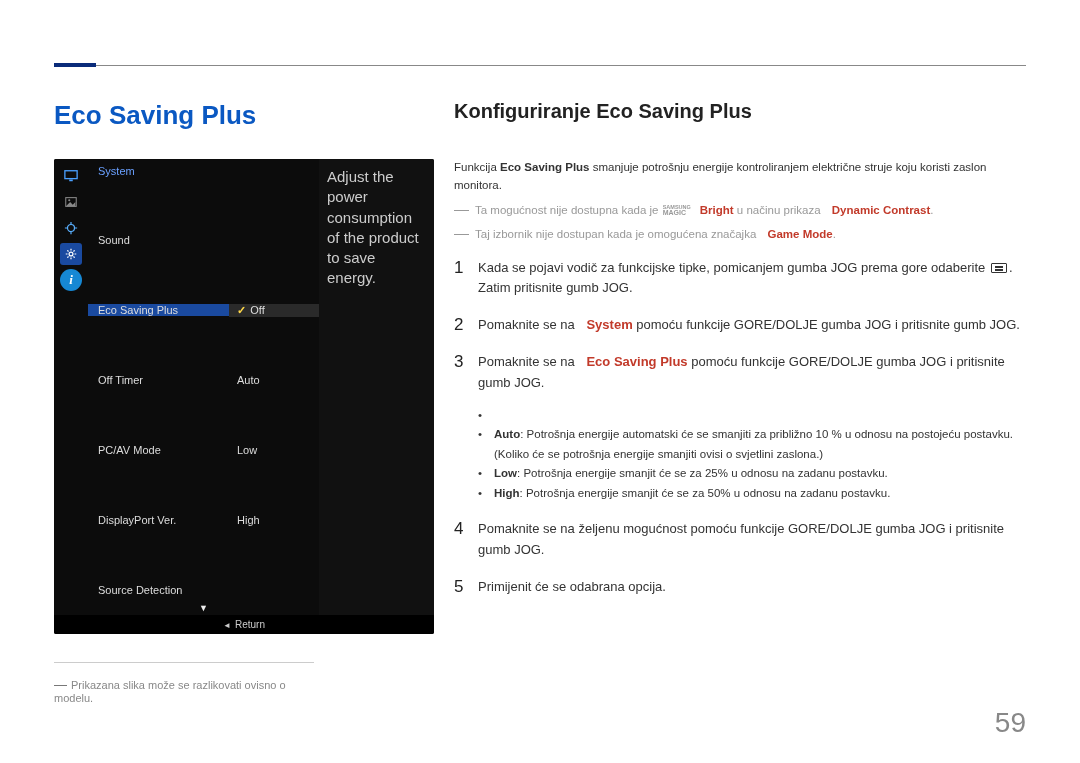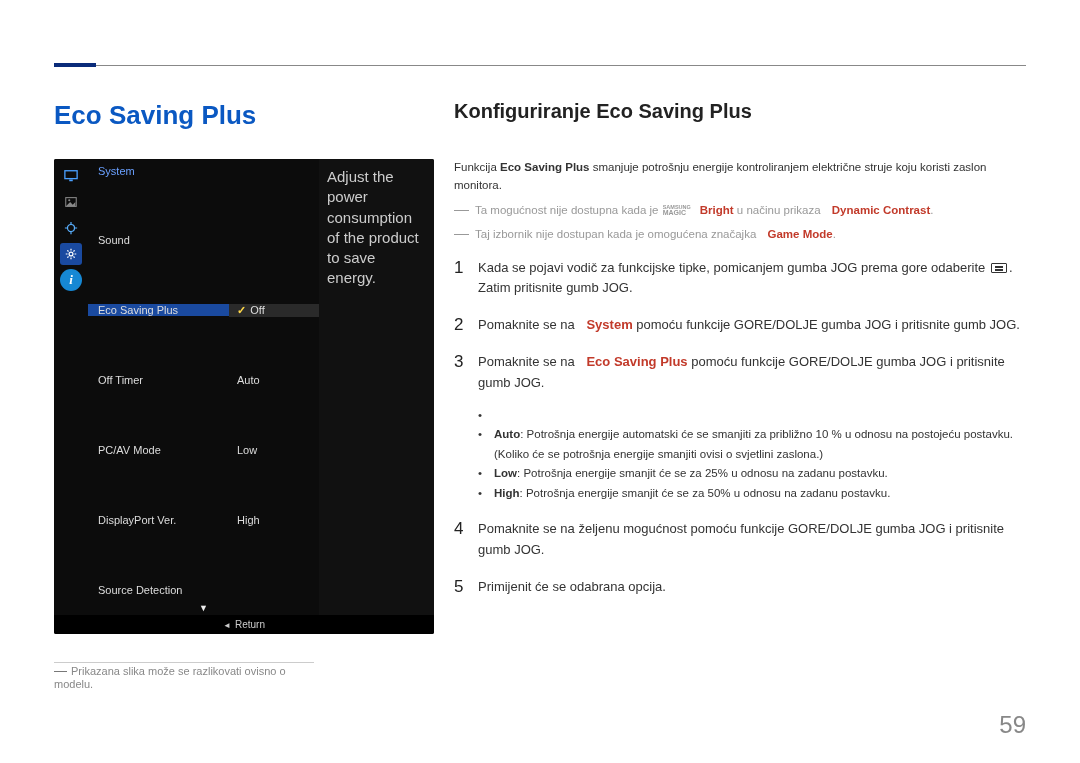--- a/index.html
+++ b/index.html
@@ -22,40 +22,40 @@
   .osd-item { display:flex; align-items:center; height:22px;margin-top:48px; }
   .osd-item .lab { flex:1; padding:0 10px; }
   .osd-item .val { width:90px; padding:0 8px; display:flex; align-items:center; gap:4px; }
   .osd-item.sel .lab { background:#1a4aa0; }
   .osd-item.sel .val { background:#2a2a2a; }
   .osd-desc { width:115px; background:#111; padding:8px 8px; font-size:15px; line-height:1.35; color:#ccc; }
   .osd-foot { background:#000; text-align:center; padding:4px 10px; font-size:10px; color:#ccc; }
   .osd-foot .tri { font-size:8px; margin-right:4px; }
   .arrow { font-size:9px; color:#eee; text-align:center; padding:2px 0; }
   .check { color:#ffd84a; font-weight:bold; }
-  .note { font-size: 11px; color:#888; margin-top: 28px; border-top:1px solid #ccc; padding-top:0; width:260px; }
+  .note { font-size: 11px; color:#888; margin-top: 28px; border-top:1px solid #ccc; padding-top:14px; width:260px; }
   .note .dash { font-size:13px; color:#666; margin-right:4px; }
   .intro { font-size: 11.5px; color:#333; line-height:1.6; }
   .bold { font-weight:bold; }
   .red { color:#c23a2a; font-weight:bold;padding-left:8px; }
   .gray { color:#999; }
   .dashrow { display:flex; margin-top:6px; }
   .dashrow .dd { font-size:15px; color:#999; margin-right:6px; line-height:1; }
   .steps { margin-top:14px; }
   .step { display:flex; margin-bottom:16px; }
   .num { width:24px; font-size:17px; color:#222; }
   .txt { flex:1; font-size:13px; color:#333; line-height:1.6; }
   .bullets { margin: -4px 0 16px 24px; }
   .bullets .bl { display:flex; font-size:11.5px; color:#333; line-height:1.7; }
   .bullets .dot { width:16px; text-align:left; }
   .menuicon { display:inline-block; width:16px; height:10px; border:1.5px solid #333; border-radius:1px; position:relative; vertical-align:middle; margin:0 2px; }
   .menuicon::before { content:""; position:absolute; left:3px; top:2px; width:8px; height:1.5px; background:#333; box-shadow:0 3px 0 #333; }
   .magic { font-size:7px; font-weight:bold; letter-spacing:0; display:inline-block; line-height:0.9; vertical-align:middle; margin:0 1px; }
   .magic div:first-child { font-size:5.5px; }
-  .pg { position:absolute; bottom:24px; right:54px; font-size:24px; color:#888; }
+  .pg { position:absolute; bottom:24px; right:54px; font-size:28px; color:#888; }
 </style>
 </head>
 <body>
 
 <div class="topline"></div>
 <div class="topaccent"></div>
 
 <div class="page">
   <div class="leftcol">
     <div class="h1">Eco Saving Plus</div>

